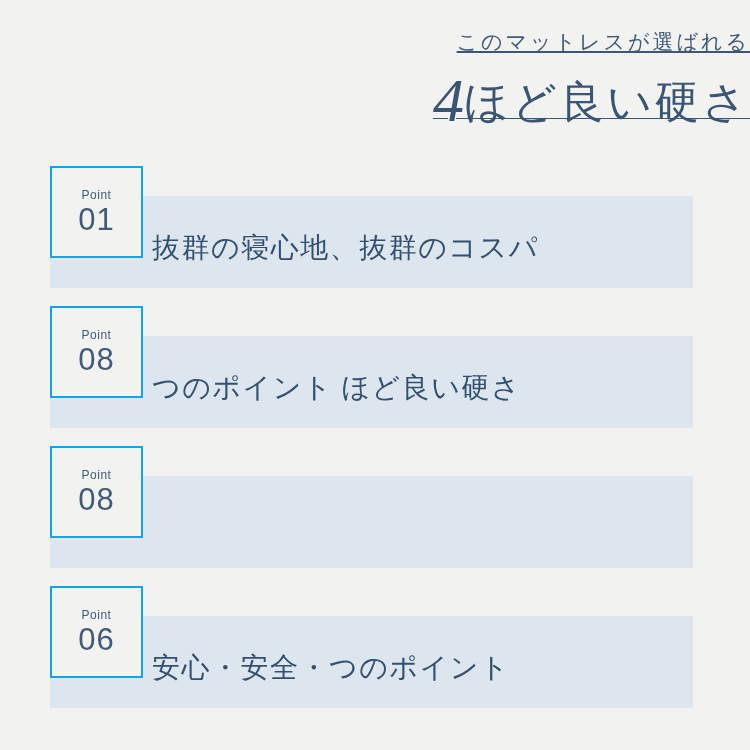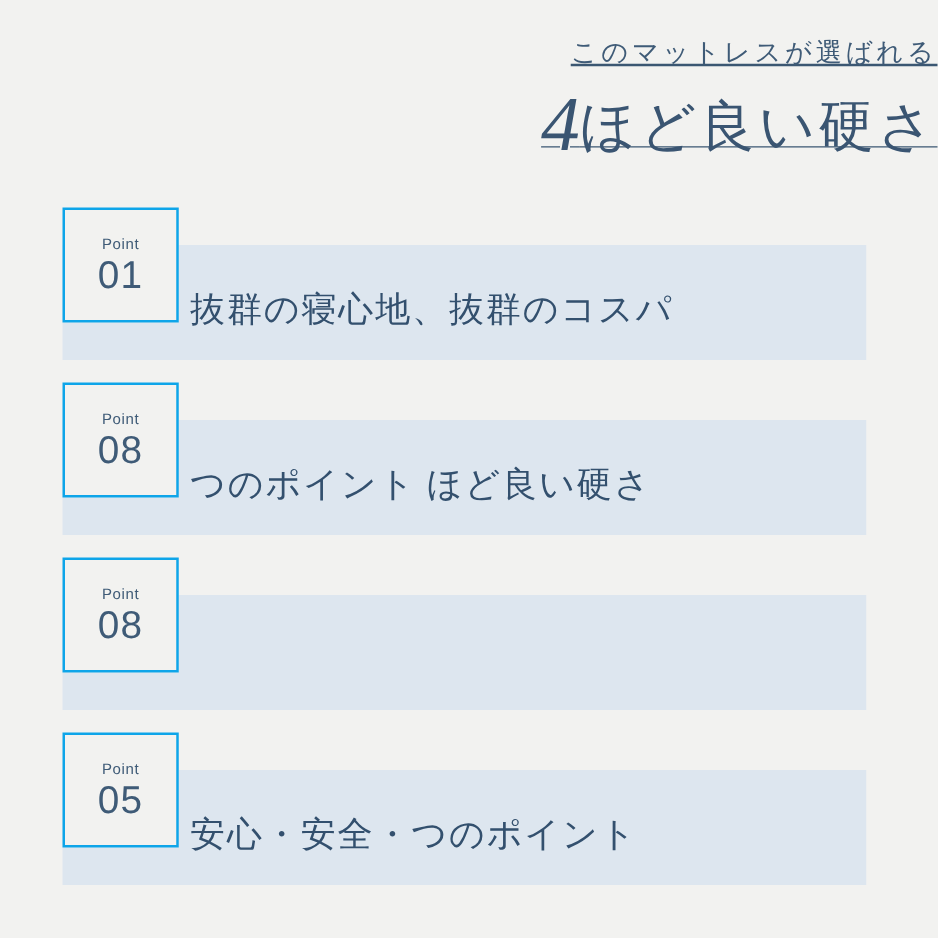--- a/index.html
+++ b/index.html
@@ -157,19 +157,19 @@
       <div class="badge">
         <span class="badge-label">Point</span>
         <span class="badge-num">08</span>
       </div>
     </div>
 
     <div class="point-row">
       <div class="band"></div>
       <div class="badge">
         <span class="badge-label">Point</span>
-        <span class="badge-num">05</span>
+        <span class="badge-num">06</span>
       </div>
       <div class="point-text">安心・安全・つのポイント</div>
     </div>
 
   </div>
 </div>
 
 </body></html>

